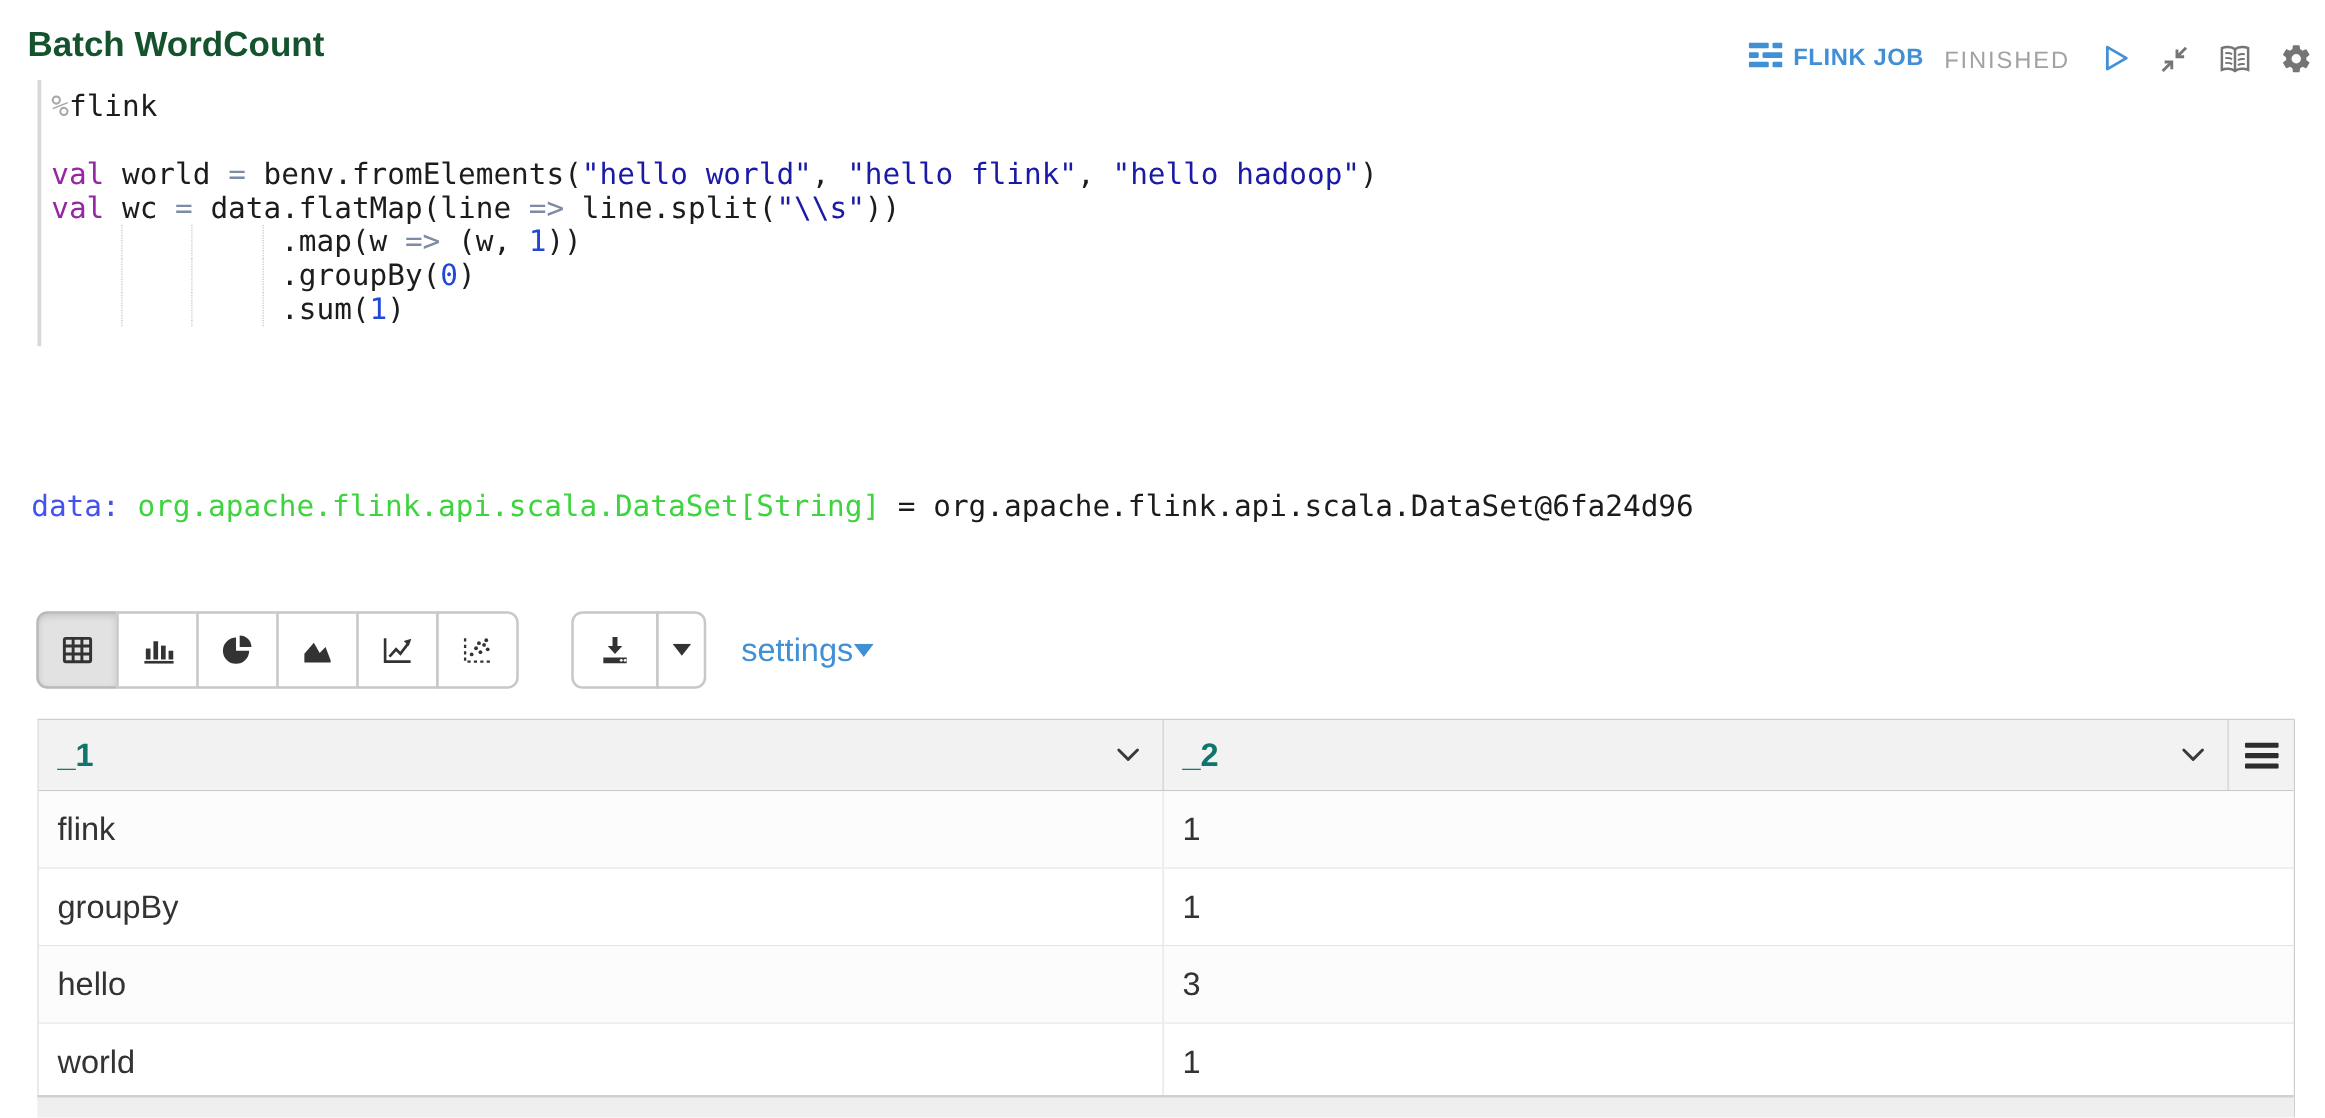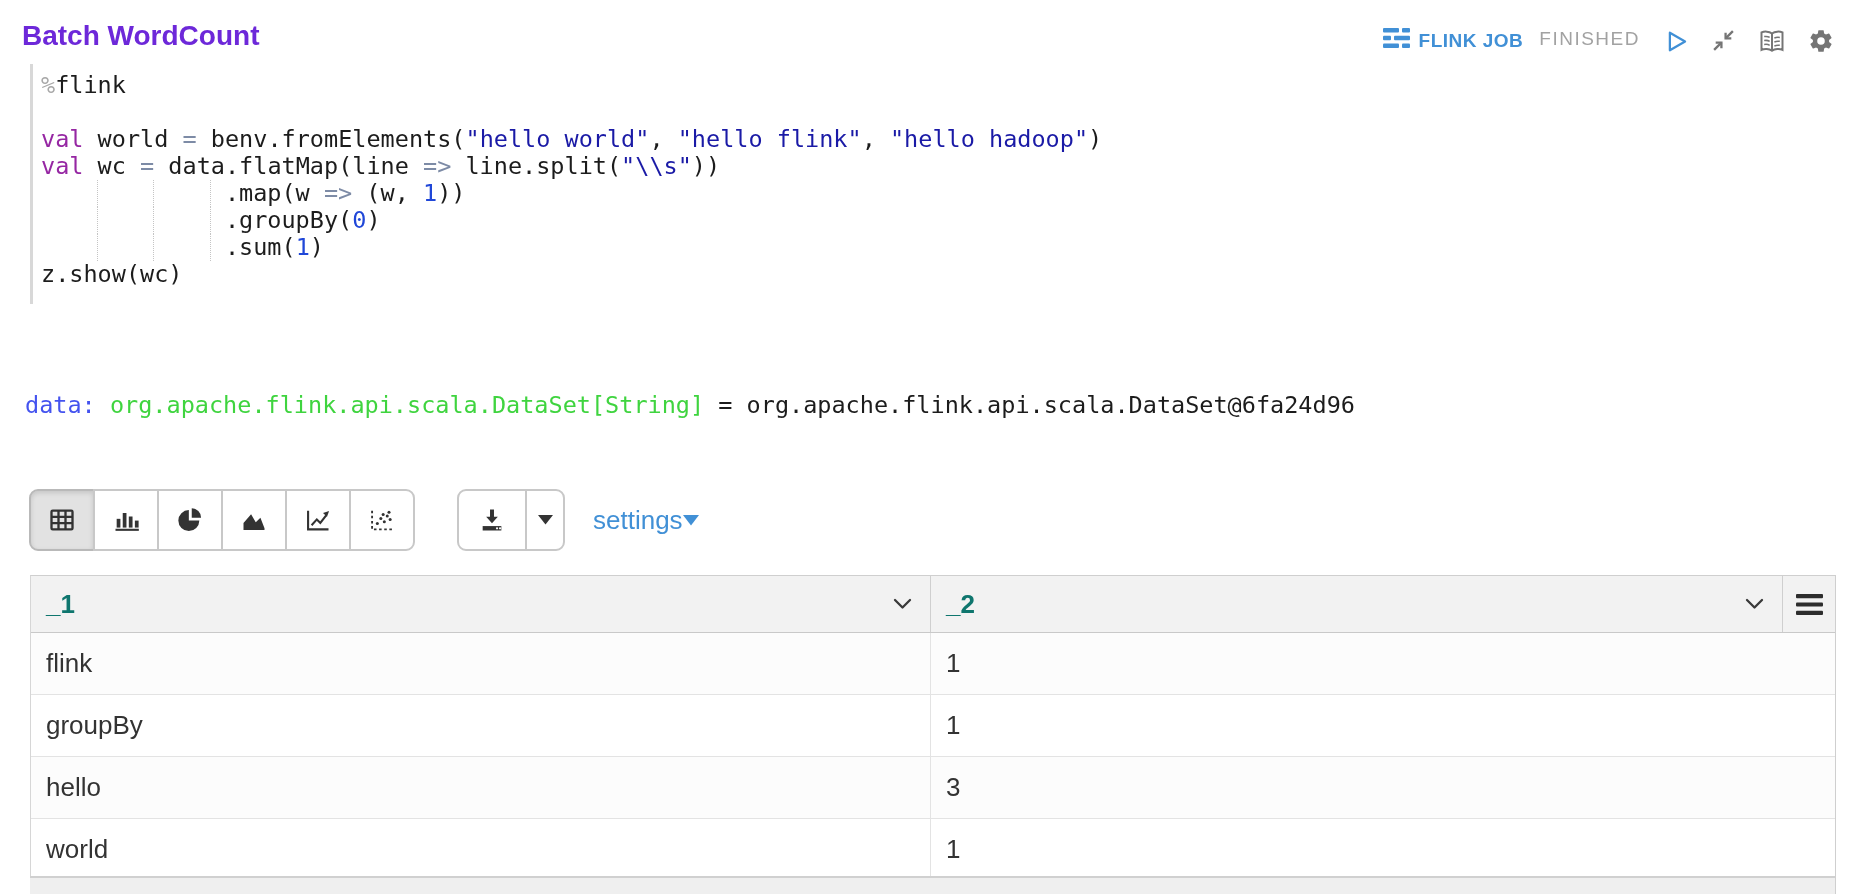--- a/index.html
+++ b/index.html
@@ -3,25 +3,25 @@
 <meta charset="utf-8">
 <style>
   html,body{margin:0;padding:0;}
   body{
     width:1860px;height:894px;position:relative;background:#fff;overflow:hidden;
     font-family:"Liberation Sans",sans-serif;
   }
   
   .title{
     position:absolute;left:22px;top:20px;
-    font-size:28px;font-weight:700;color:#6d28d9;
+    font-size:28px;font-weight:700;color:#14532d;
   }
   .controls{
-    position:absolute;top:28px;right:26px;height:32px;
-    display:flex;align-items:flex-start;
+    position:absolute;top:28px;right:10px;height:32px;
+    display:flex;align-items:flex-end;
   }
   .job{display:flex;align-items:center;gap:9px;color:var(--accent);
        font-size:19px;font-weight:700;letter-spacing:.5px;cursor:pointer;}
   .status{margin-left:16px;color:var(--status-gray);font-size:19px;letter-spacing:1.5px;}
   .cbtn{margin-left:22px;color:var(--icon-gray);display:flex;align-items:center;cursor:pointer;}
   .cbtn.play{color:var(--accent);}
   .cbtn svg{display:block;}
   
   .editor{
     position:absolute;left:30px;top:64px;width:1600px;
@@ -152,21 +152,20 @@
   </div>
 
   <div class="editor">
       <div class="code-line"><span class="tk-pct">%</span><span class="tk-plain">flink</span></div>
       <div class="code-line"></div>
       <div class="code-line"><span class="tk-kw">val</span><span class="tk-plain"> world </span><span class="tk-op">=</span><span class="tk-plain"> benv.fromElements(</span><span class="tk-str">"hello world"</span><span class="tk-plain">, </span><span class="tk-str">"hello flink"</span><span class="tk-plain">, </span><span class="tk-str">"hello hadoop"</span><span class="tk-plain">)</span></div>
       <div class="code-line"><span class="tk-kw">val</span><span class="tk-plain"> wc </span><span class="tk-op">=</span><span class="tk-plain"> data.flatMap(line </span><span class="tk-arrow">=&gt;</span><span class="tk-plain"> line.split(</span><span class="tk-str">"\\s"</span><span class="tk-plain">))</span></div>
       <div class="code-line"><span class="tk-ig"></span><span class="tk-ig"></span><span class="tk-ig"></span><span class="tk-plain"> .map(w </span><span class="tk-arrow">=&gt;</span><span class="tk-plain"> (w, </span><span class="tk-num">1</span><span class="tk-plain">))</span></div>
       <div class="code-line"><span class="tk-ig"></span><span class="tk-ig"></span><span class="tk-ig"></span><span class="tk-plain"> .groupBy(</span><span class="tk-num">0</span><span class="tk-plain">)</span></div>
       <div class="code-line"><span class="tk-ig"></span><span class="tk-ig"></span><span class="tk-ig"></span><span class="tk-plain"> .sum(</span><span class="tk-num">1</span><span class="tk-plain">)</span></div>
-      <div class="code-line"><span class="tk-plain">z.show(wc)</span></div>
     </div>
 
   <div class="result">
       <div class="result-line"><span class="rk-var">data:</span><span class="rk-plain"> </span><span class="rk-type">org.apache.flink.api.scala.DataSet[String]</span><span class="rk-plain"> = org.apache.flink.api.scala.DataSet@6fa24d96</span></div>
     </div>
 
   <div class="toolbar">
     <div class="btn-group">
         <button type="button" class="tb-btn active">
           <span class="tb-ic">

